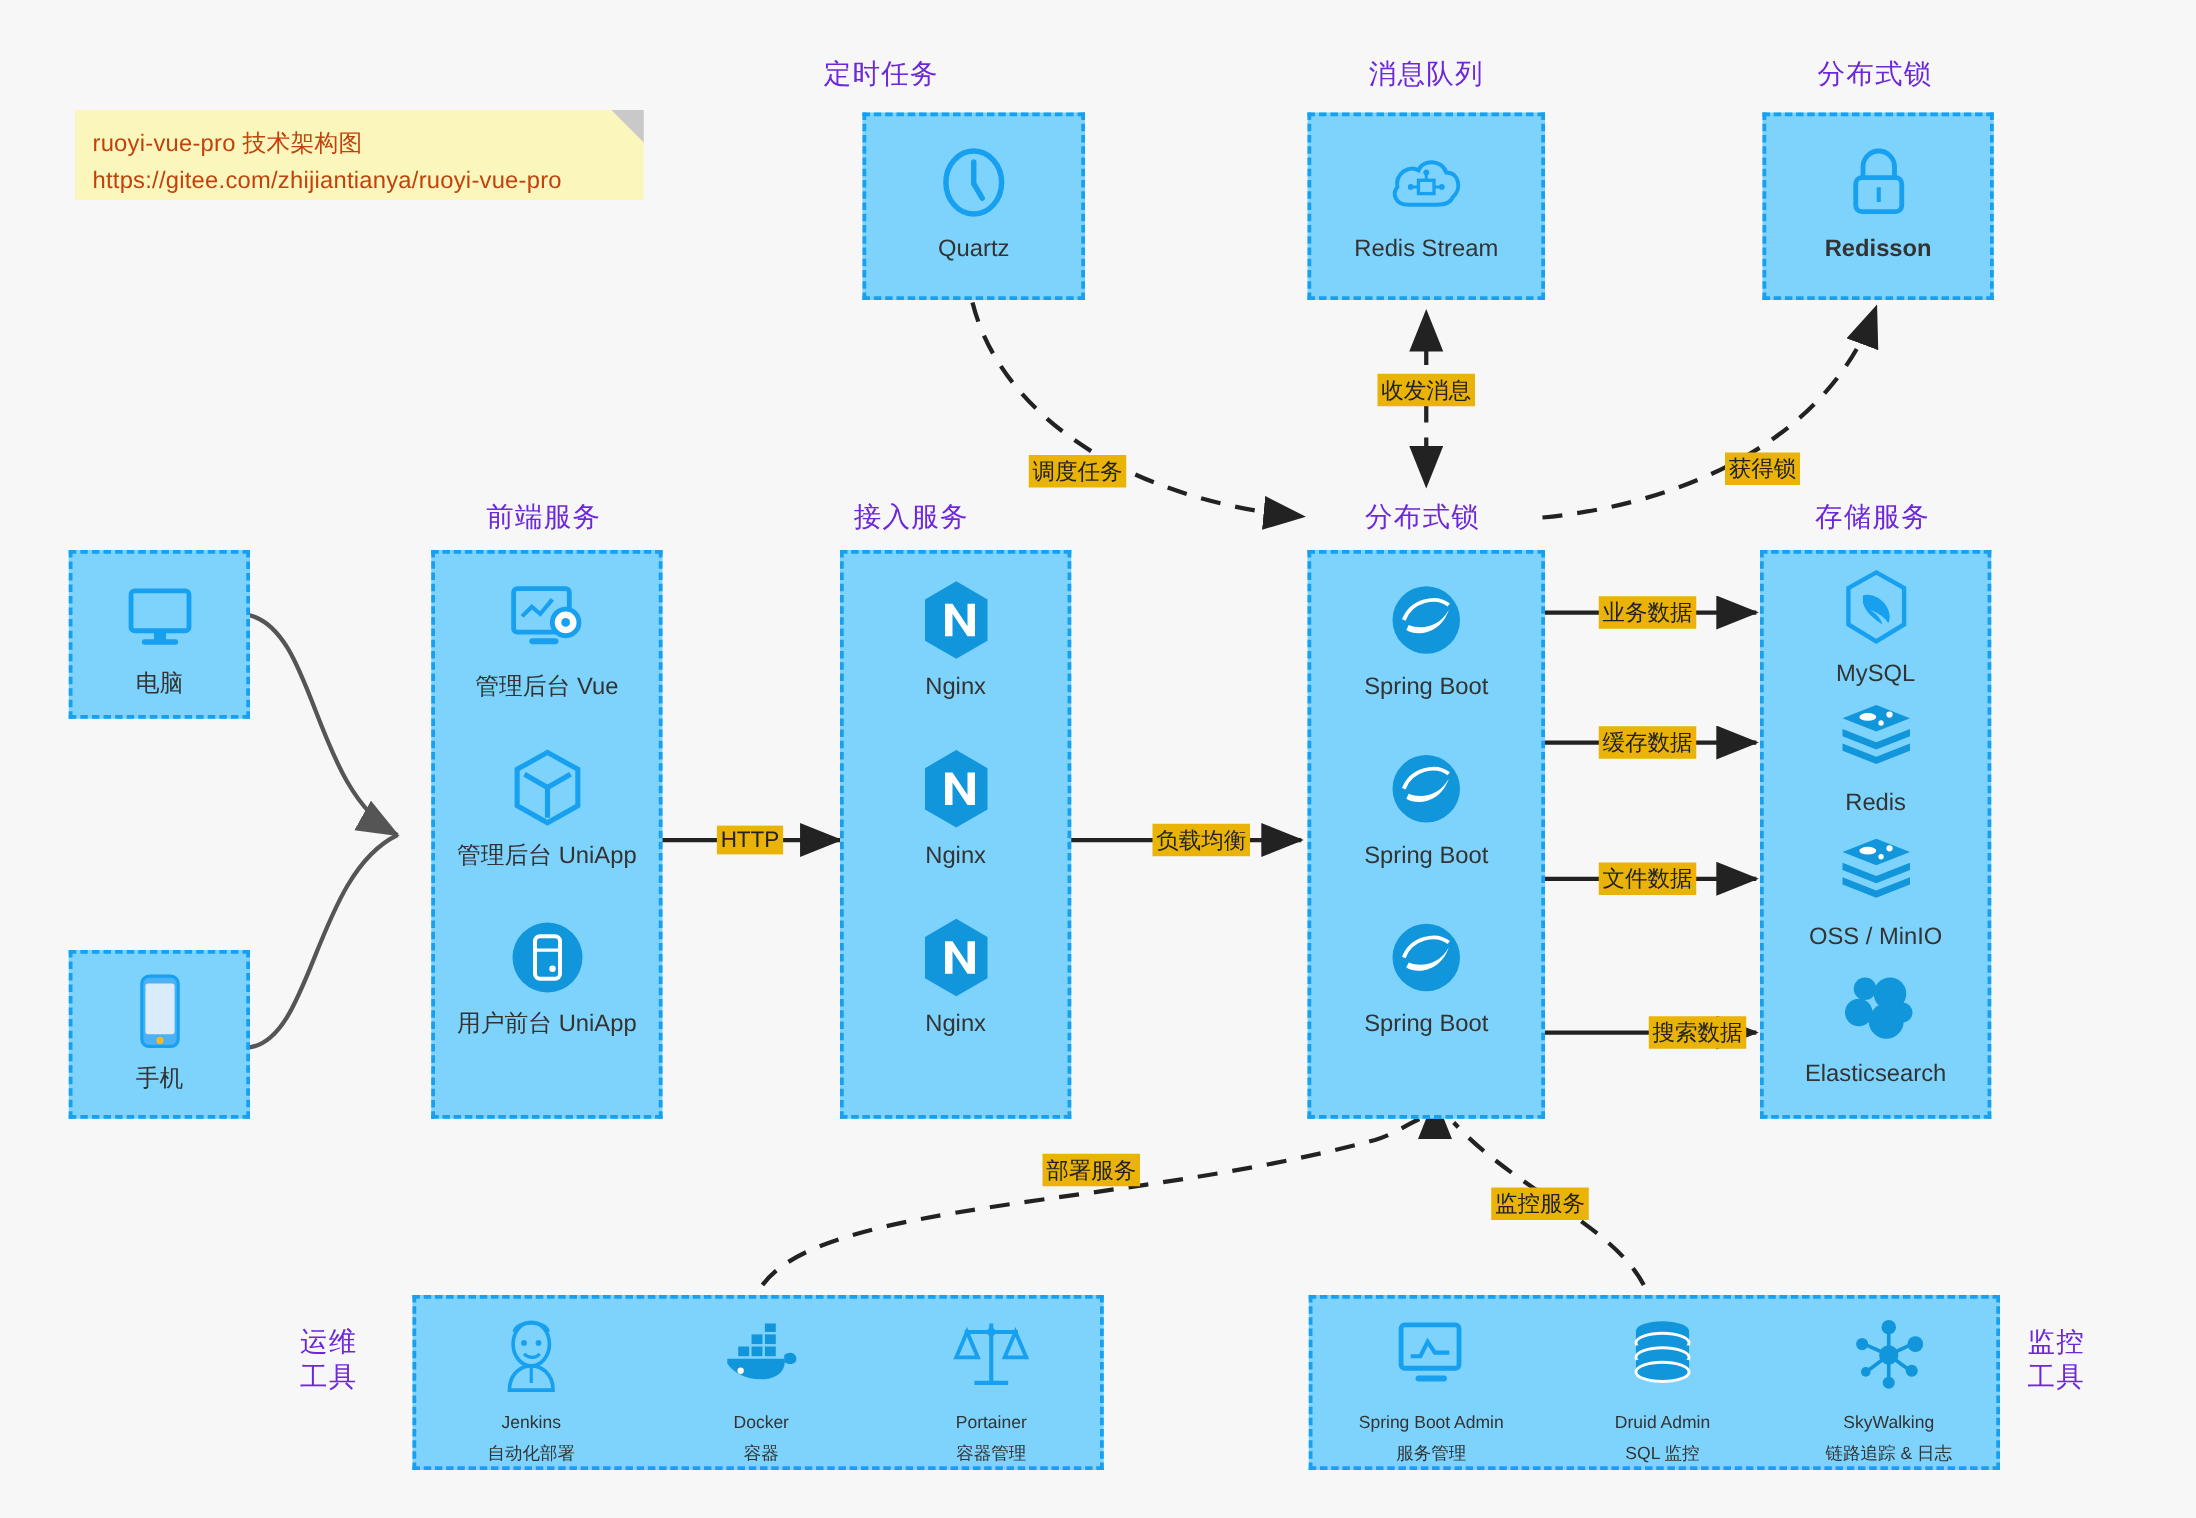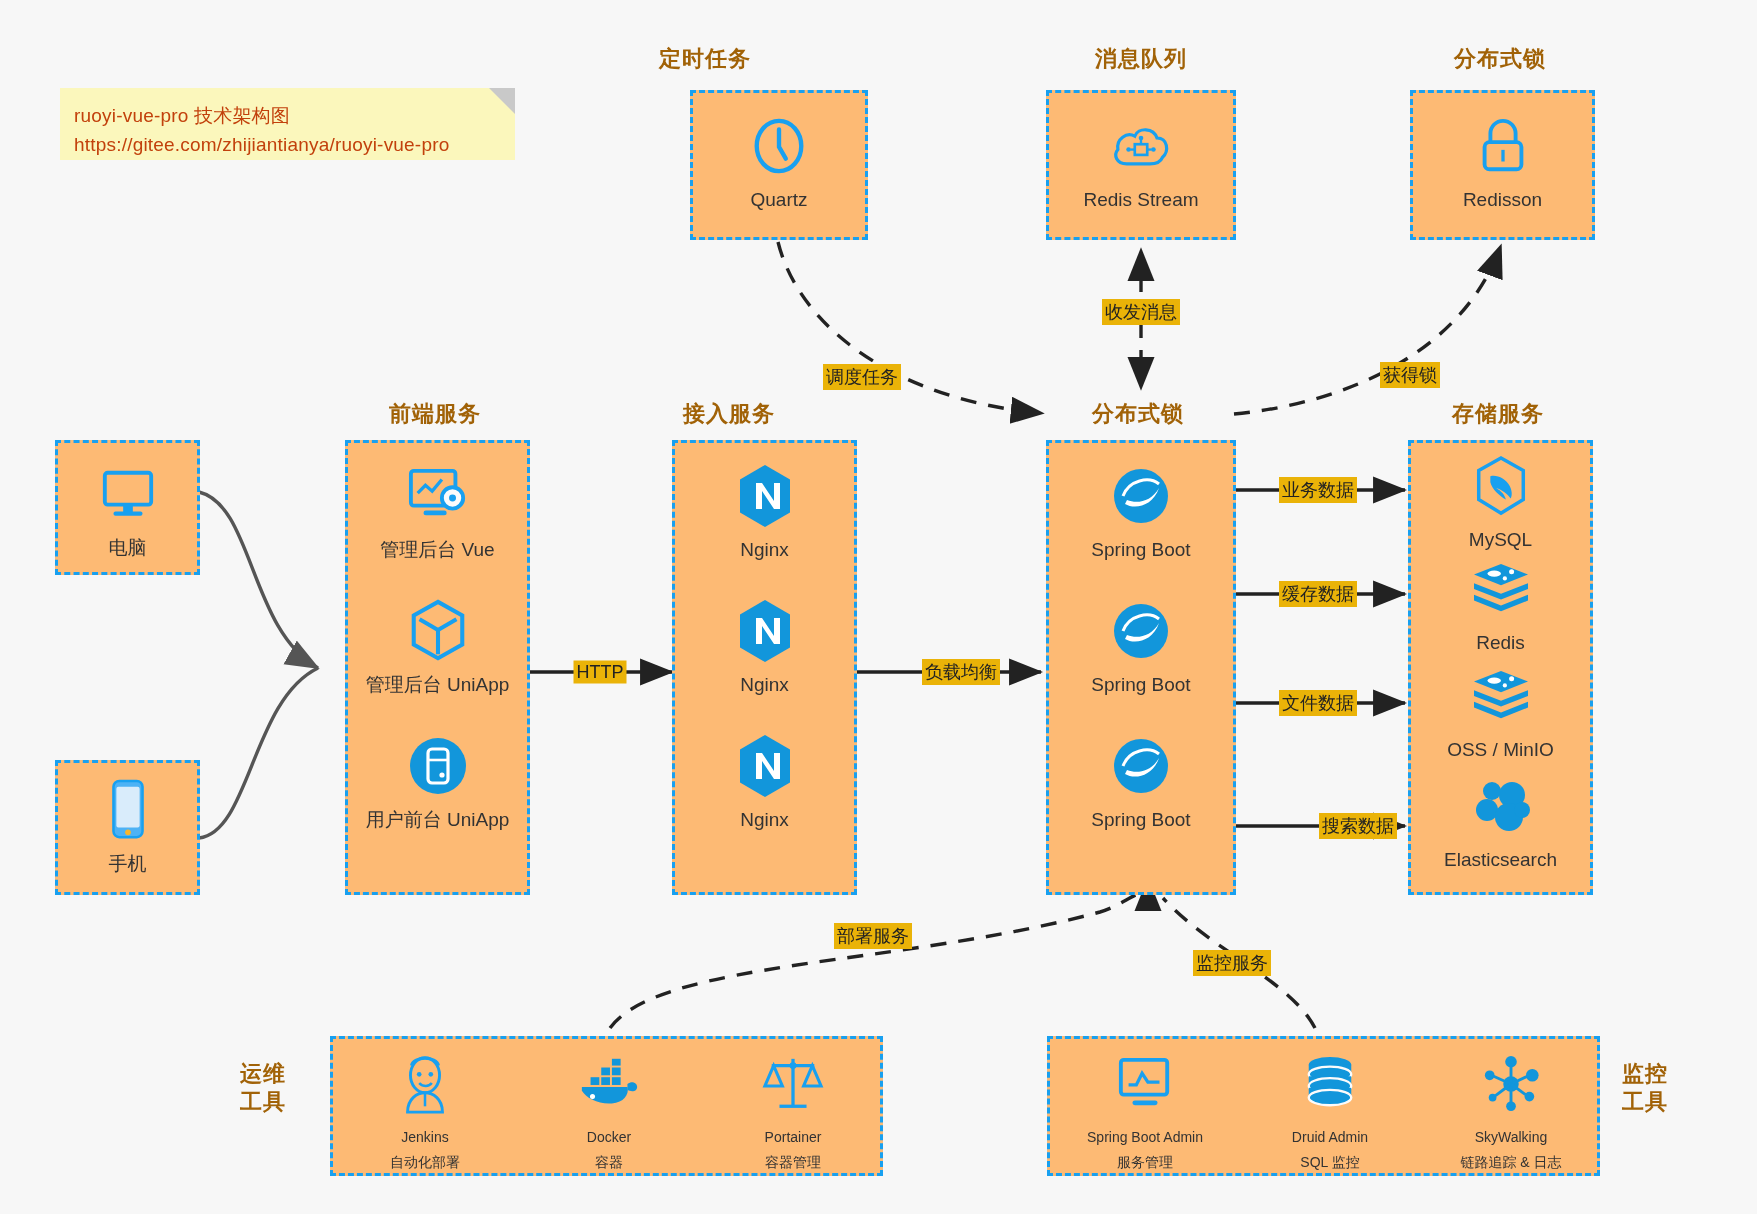--- a/index.html
+++ b/index.html
@@ -23,29 +23,29 @@
     border-left:26px solid transparent;border-top:26px solid #c9c9c9;
   }
   .note .txt{
     position:absolute;left:14px;top:13px;right:14px;
     font-size:19px;color:#c2410c;line-height:29px;letter-spacing:.2px;
     white-space:pre-line;
   }
 
   
   .gtitle{
-    position:absolute;color:#a16207;font-weight:bold;font-size:22px;
+    position:absolute;color:#6d28d9;font-weight:normal;font-size:22px;
     text-align:center;letter-spacing:1px;white-space:pre-line;line-height:28px;
   }
 
   
   .dbox{
     position:absolute;
     border:3px dashed #18a0f0;
-    background:#fdba74;
+    background:#7dd3fc;
     box-sizing:border-box;
   }
 
   
   .node{position:absolute;width:100%;text-align:center;}
   .node .ic{height:66px;display:flex;align-items:center;justify-content:center;}
   .node .lbl{margin-top:8px;font-size:19px;color:#333;line-height:25px;white-space:pre-line;}
   .node .lbl.sm{font-size:14px;}
 
   
@@ -151,21 +151,21 @@
           <line x1="43" y1="34" x2="48" y2="34" stroke="#18a0f0" stroke-width="2.6"></line>
           <line x1="36" y1="23" x2="36" y2="28" stroke="#18a0f0" stroke-width="2.6"></line>
         </svg>
       </div>
       <div class="lbl">Redis Stream</div>
     </div>
   </div>
 
   <div class="gtitle" style="left:1420px;top:45px;width:160px;">分布式锁</div>
   <div class="dbox" style="left:1410px;top:90px;width:185px;height:150px;">
-    <div class="node" style="top:20px;">
+    <div class="node" style="top:20px;font-weight:bold;">
       <div class="ic">
         <svg width="56" height="62" viewBox="0 0 56 64">
           <path d="M15 28 L15 19 A13 13 0 0 1 41 19 L41 28" fill="none" stroke="#18a0f0" stroke-width="4"></path>
           <rect x="9" y="28" width="38" height="28" rx="5" fill="none" stroke="#18a0f0" stroke-width="4"></rect>
           <line x1="28" y1="36" x2="28" y2="48" stroke="#18a0f0" stroke-width="3.4"></line>
         </svg>
       </div>
       <div class="lbl">Redisson</div>
     </div>
   </div>

